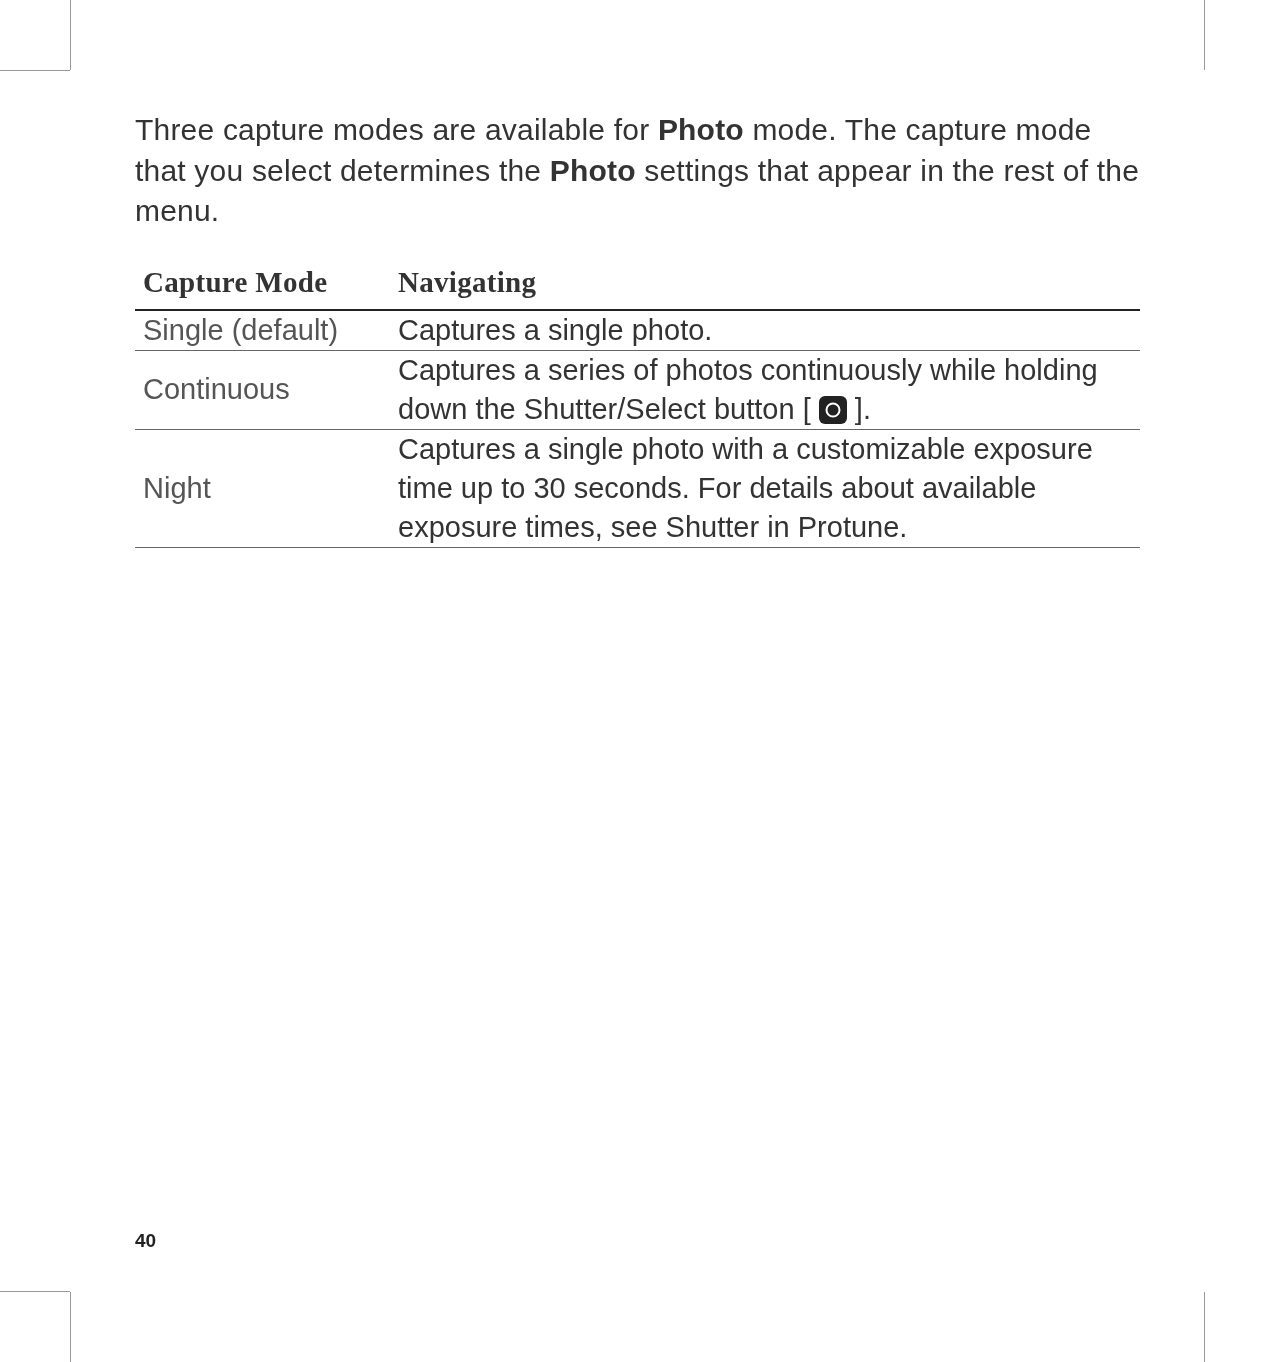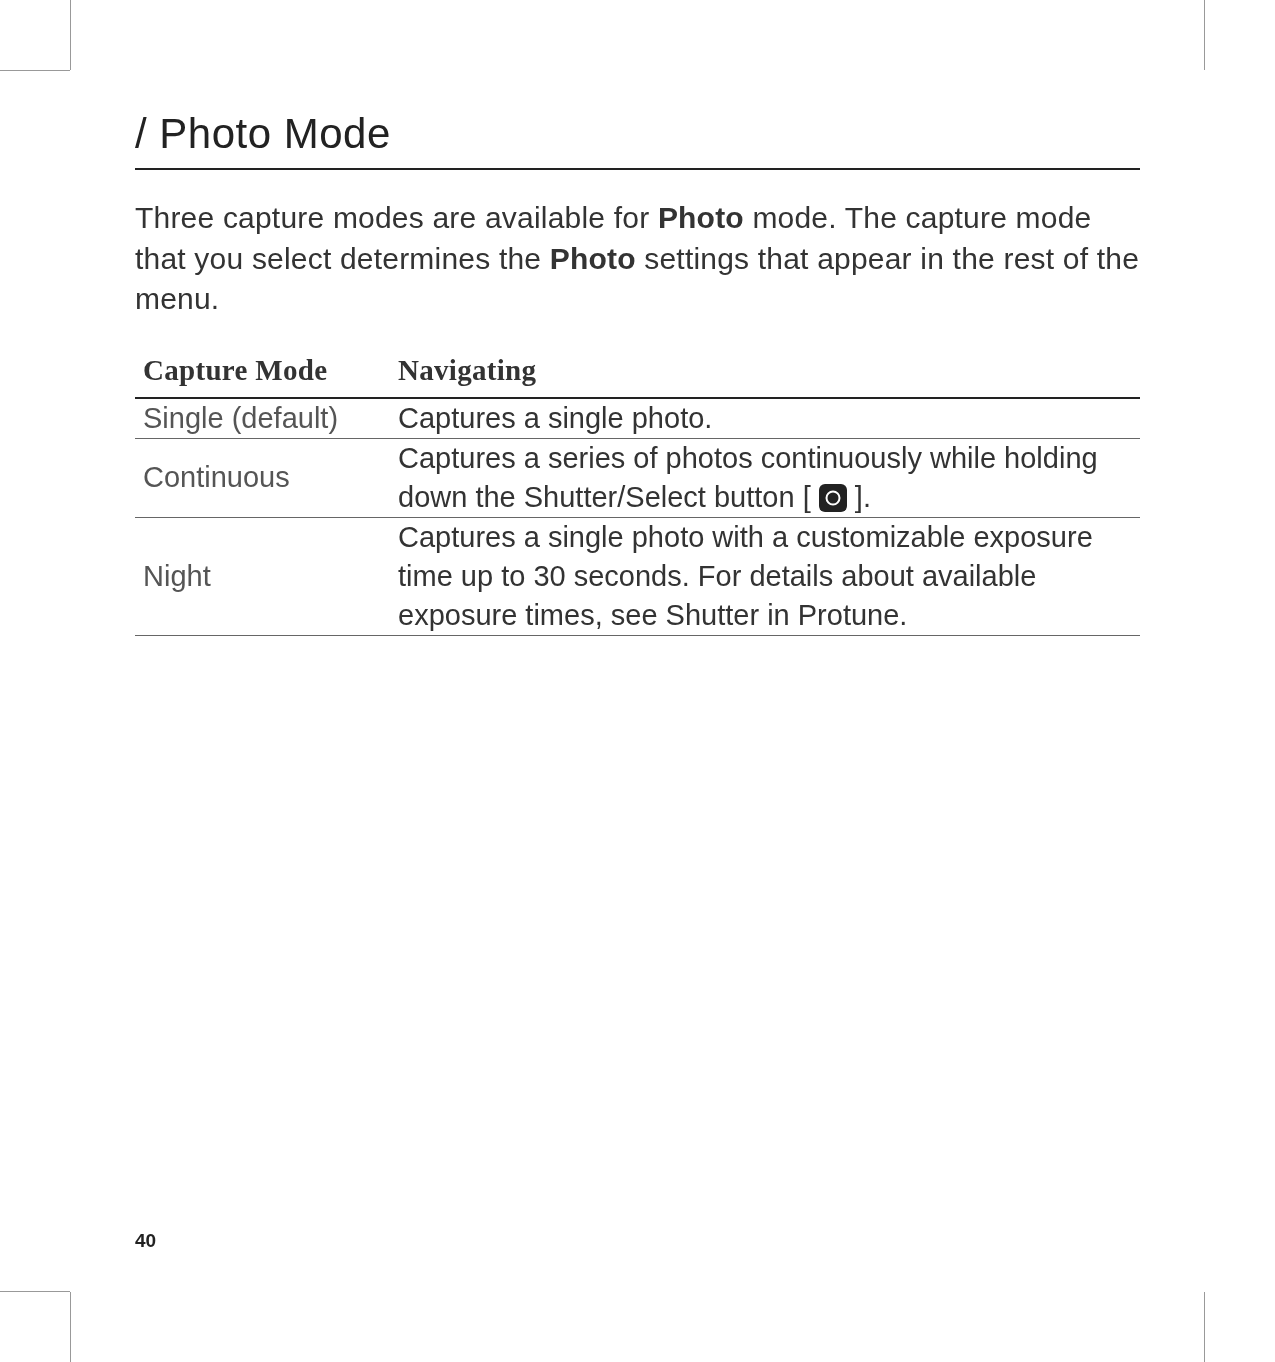--- a/index.html
+++ b/index.html
@@ -160,21 +160,20 @@
 
 <div class="crop-top crop-top-left"></div>
 <div class="crop-top crop-top-left-h"></div>
 <div class="crop-top crop-top-right"></div>
 <div class="crop-top crop-bottom-left-v"></div>
 <div class="crop-top crop-bottom-left-h"></div>
 <div class="crop-top crop-bottom-right-v"></div>
 
 <div class="page">
 
-  <h1 class="section-title">/ Photo Mode</h1>
 
 
 
   <div class="body-text">
     <span>Three capture modes are available for </span><span class="bold">Photo</span><span> mode. The capture mode that you select determines the </span><span class="bold">Photo</span><span> settings that appear in the rest of the menu.</span>
   </div>
 
   <table class="modes">
     <thead>
       <tr>

